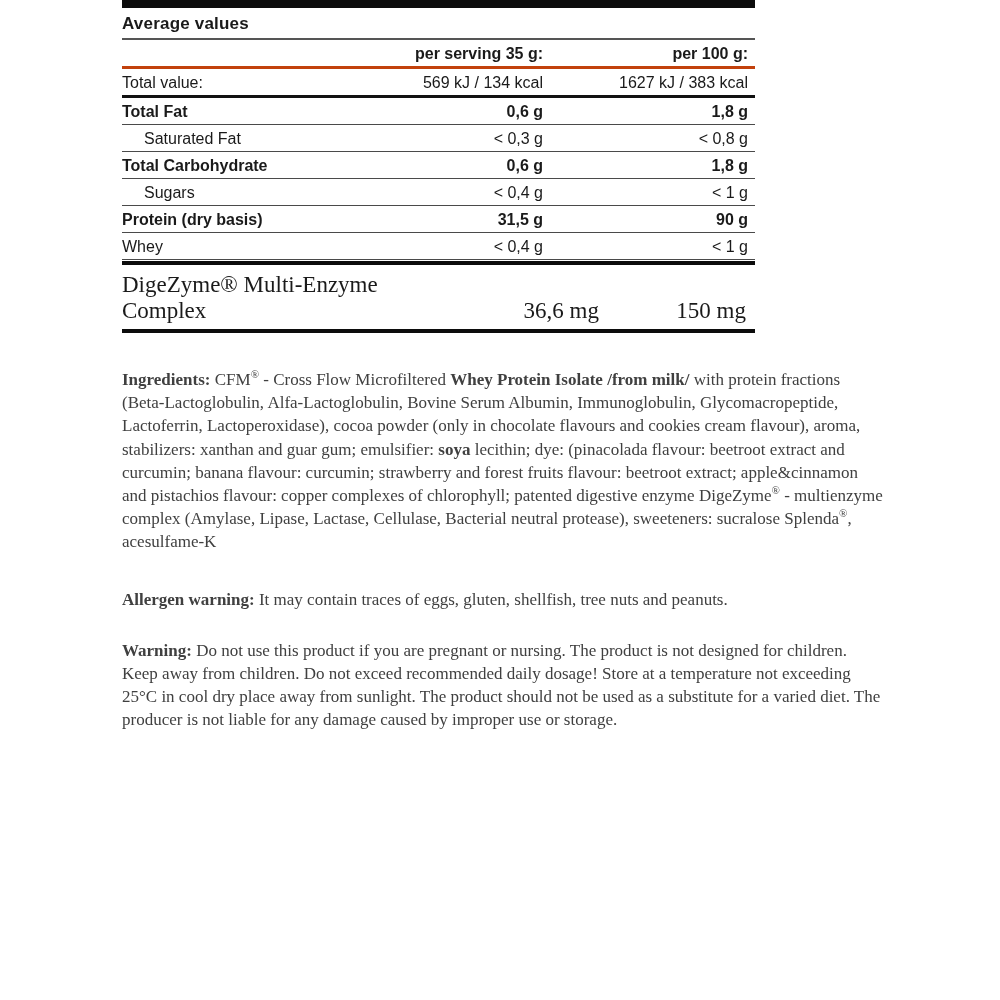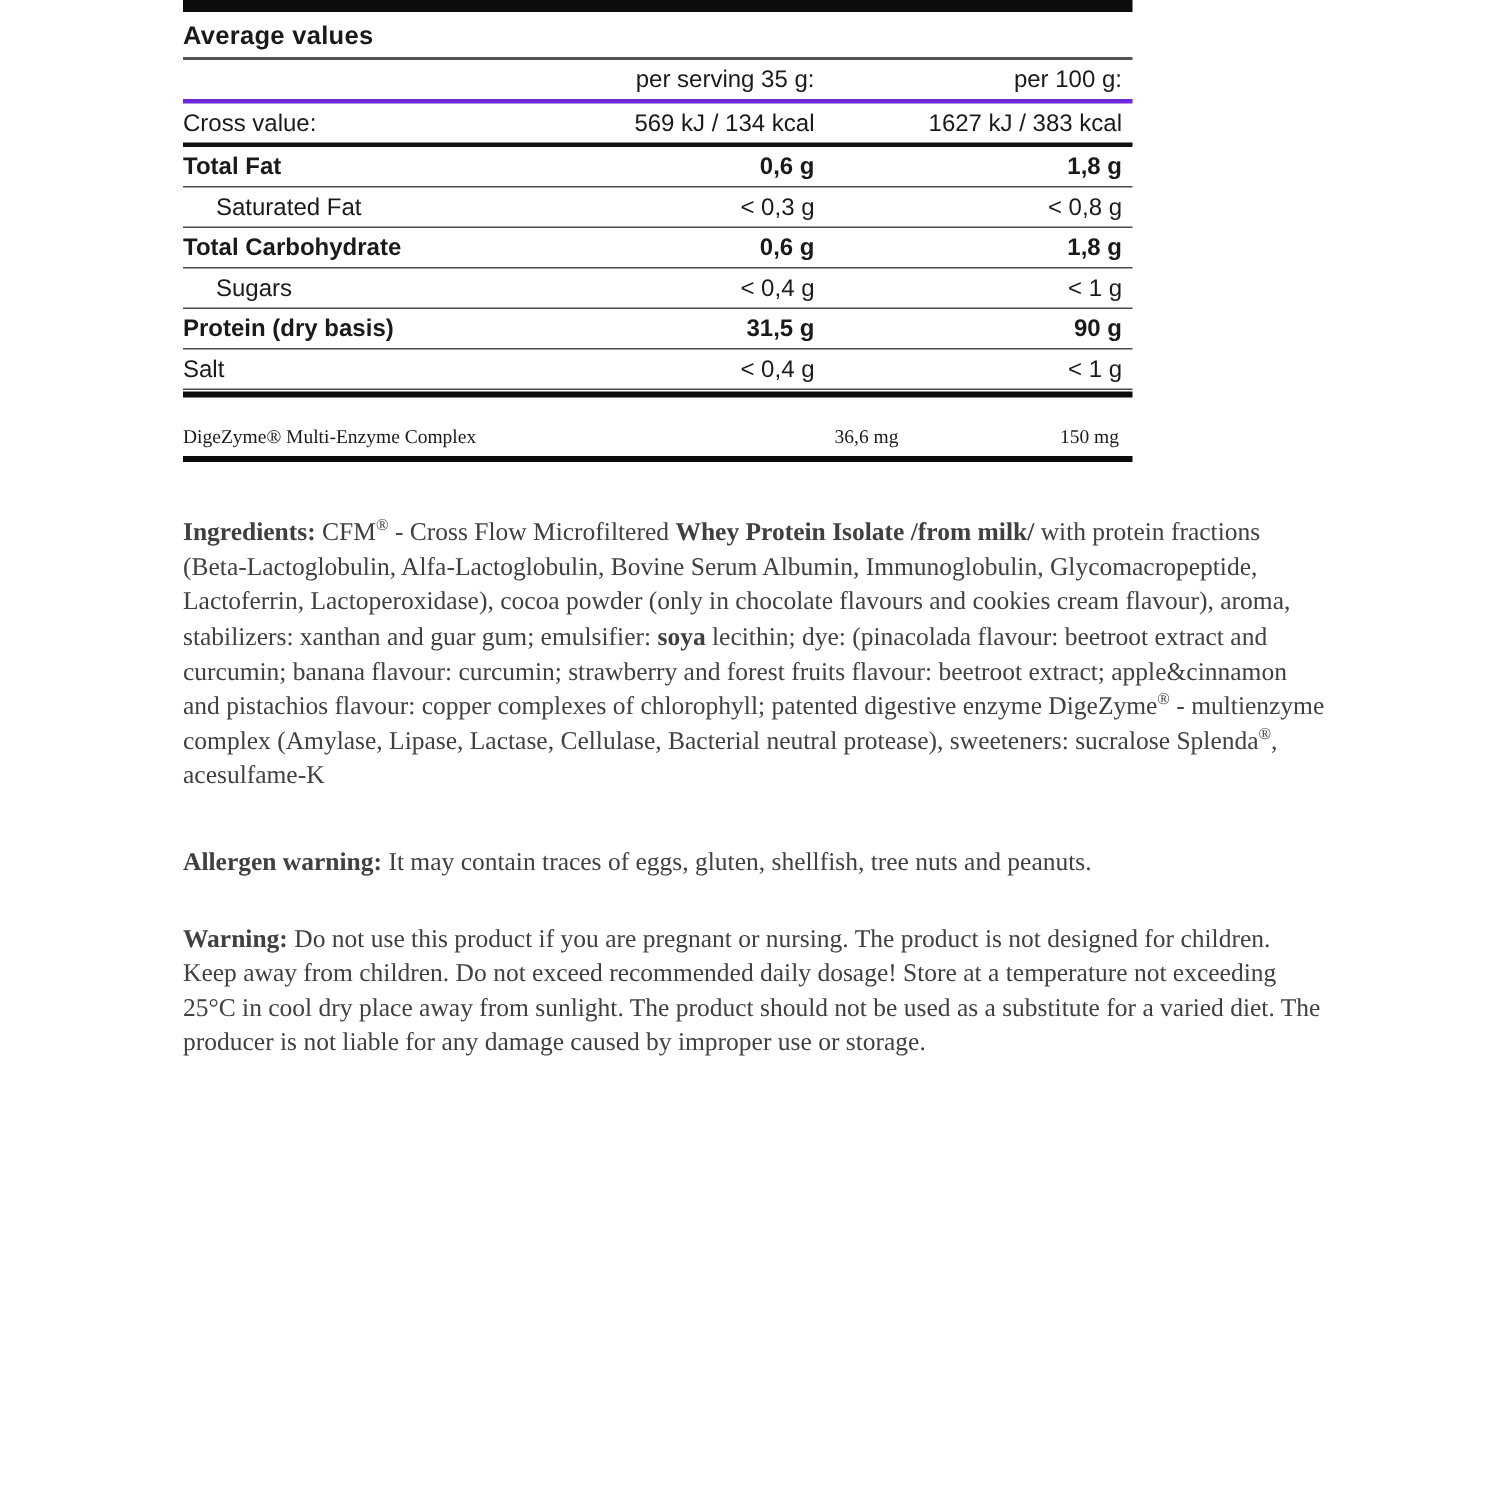--- a/index.html
+++ b/index.html
@@ -36,32 +36,32 @@
   .trow{
     display:flex;align-items:flex-end;
     border-bottom:1px solid #4a4a4a;
     padding:5px 0 3px 0;
     font-size:16px;
     min-height:26px;
   }
   .trow .c-label{flex:1;text-align:left;}
   .trow .c-serving{width:220px;text-align:right;padding-right:7px;}
   .trow .c-per100{width:205px;text-align:right;padding-right:7px;}
-  .trow.hdr{font-weight:normal;border-bottom:3px solid #6d28d9;}
+  .trow.hdr{font-weight:bold;border-bottom:3px solid #c2410c;}
   .trow.thickline{border-bottom:3px solid #111;}
   .trow.bold{font-weight:bold;}
   .trow.indent .c-label{padding-left:22px;}
   .rule-heavy{
     width:633px;height:4px;background:#0c0c0c;margin-top:1px;
   }
   .trow.dz{
     font-family:"Liberation Serif", serif;
-    font-size:13px;
+    font-size:23px;
     border-bottom:none;
-    padding-top:18px;padding-bottom:4px;
+    padding-top:7px;padding-bottom:4px;
   }
   .trow.dz .c-serving{width:220px;padding-right:0;}
   .trow.dz .c-per100{width:156px;padding-right:9px;}
   .t-footnote{
     width:628px;
     margin-top:6px;
     font-family:"Liberation Serif", serif;
     font-size:13px;line-height:15.5px;
     color:#222;
   }
@@ -88,21 +88,21 @@
     <div class="ntable">
       <div class="t-title">Average values</div>
 
       <div class="trow hdr">
         <span class="c-label"></span>
         <span class="c-serving">per serving 35 g:</span>
         <span class="c-per100">per 100 g:</span>
       </div>
 
       <div class="trow thickline">
-        <span class="c-label">Cross value:</span>
+        <span class="c-label">Total value:</span>
         <span class="c-serving">569 kJ / 134 kcal</span>
         <span class="c-per100">1627 kJ / 383 kcal</span>
       </div>
 
       <div class="trow bold">
         <span class="c-label">Total Fat</span>
         <span class="c-serving">0,6 g</span>
         <span class="c-per100">1,8 g</span>
       </div>
 
@@ -124,21 +124,21 @@
         <span class="c-per100">&lt; 1 g</span>
       </div>
 
       <div class="trow bold">
         <span class="c-label">Protein (dry basis)</span>
         <span class="c-serving">31,5 g</span>
         <span class="c-per100">90 g</span>
       </div>
 
       <div class="trow">
-        <span class="c-label">Salt</span>
+        <span class="c-label">Whey</span>
         <span class="c-serving">&lt; 0,4 g</span>
         <span class="c-per100">&lt; 1 g</span>
       </div>
 
       <div class="rule-heavy"></div>
 
       <div class="trow dz">
         <span class="c-label">DigeZyme® Multi-Enzyme Complex</span>
         <span class="c-serving">36,6 mg</span>
         <span class="c-per100">150 mg</span>

